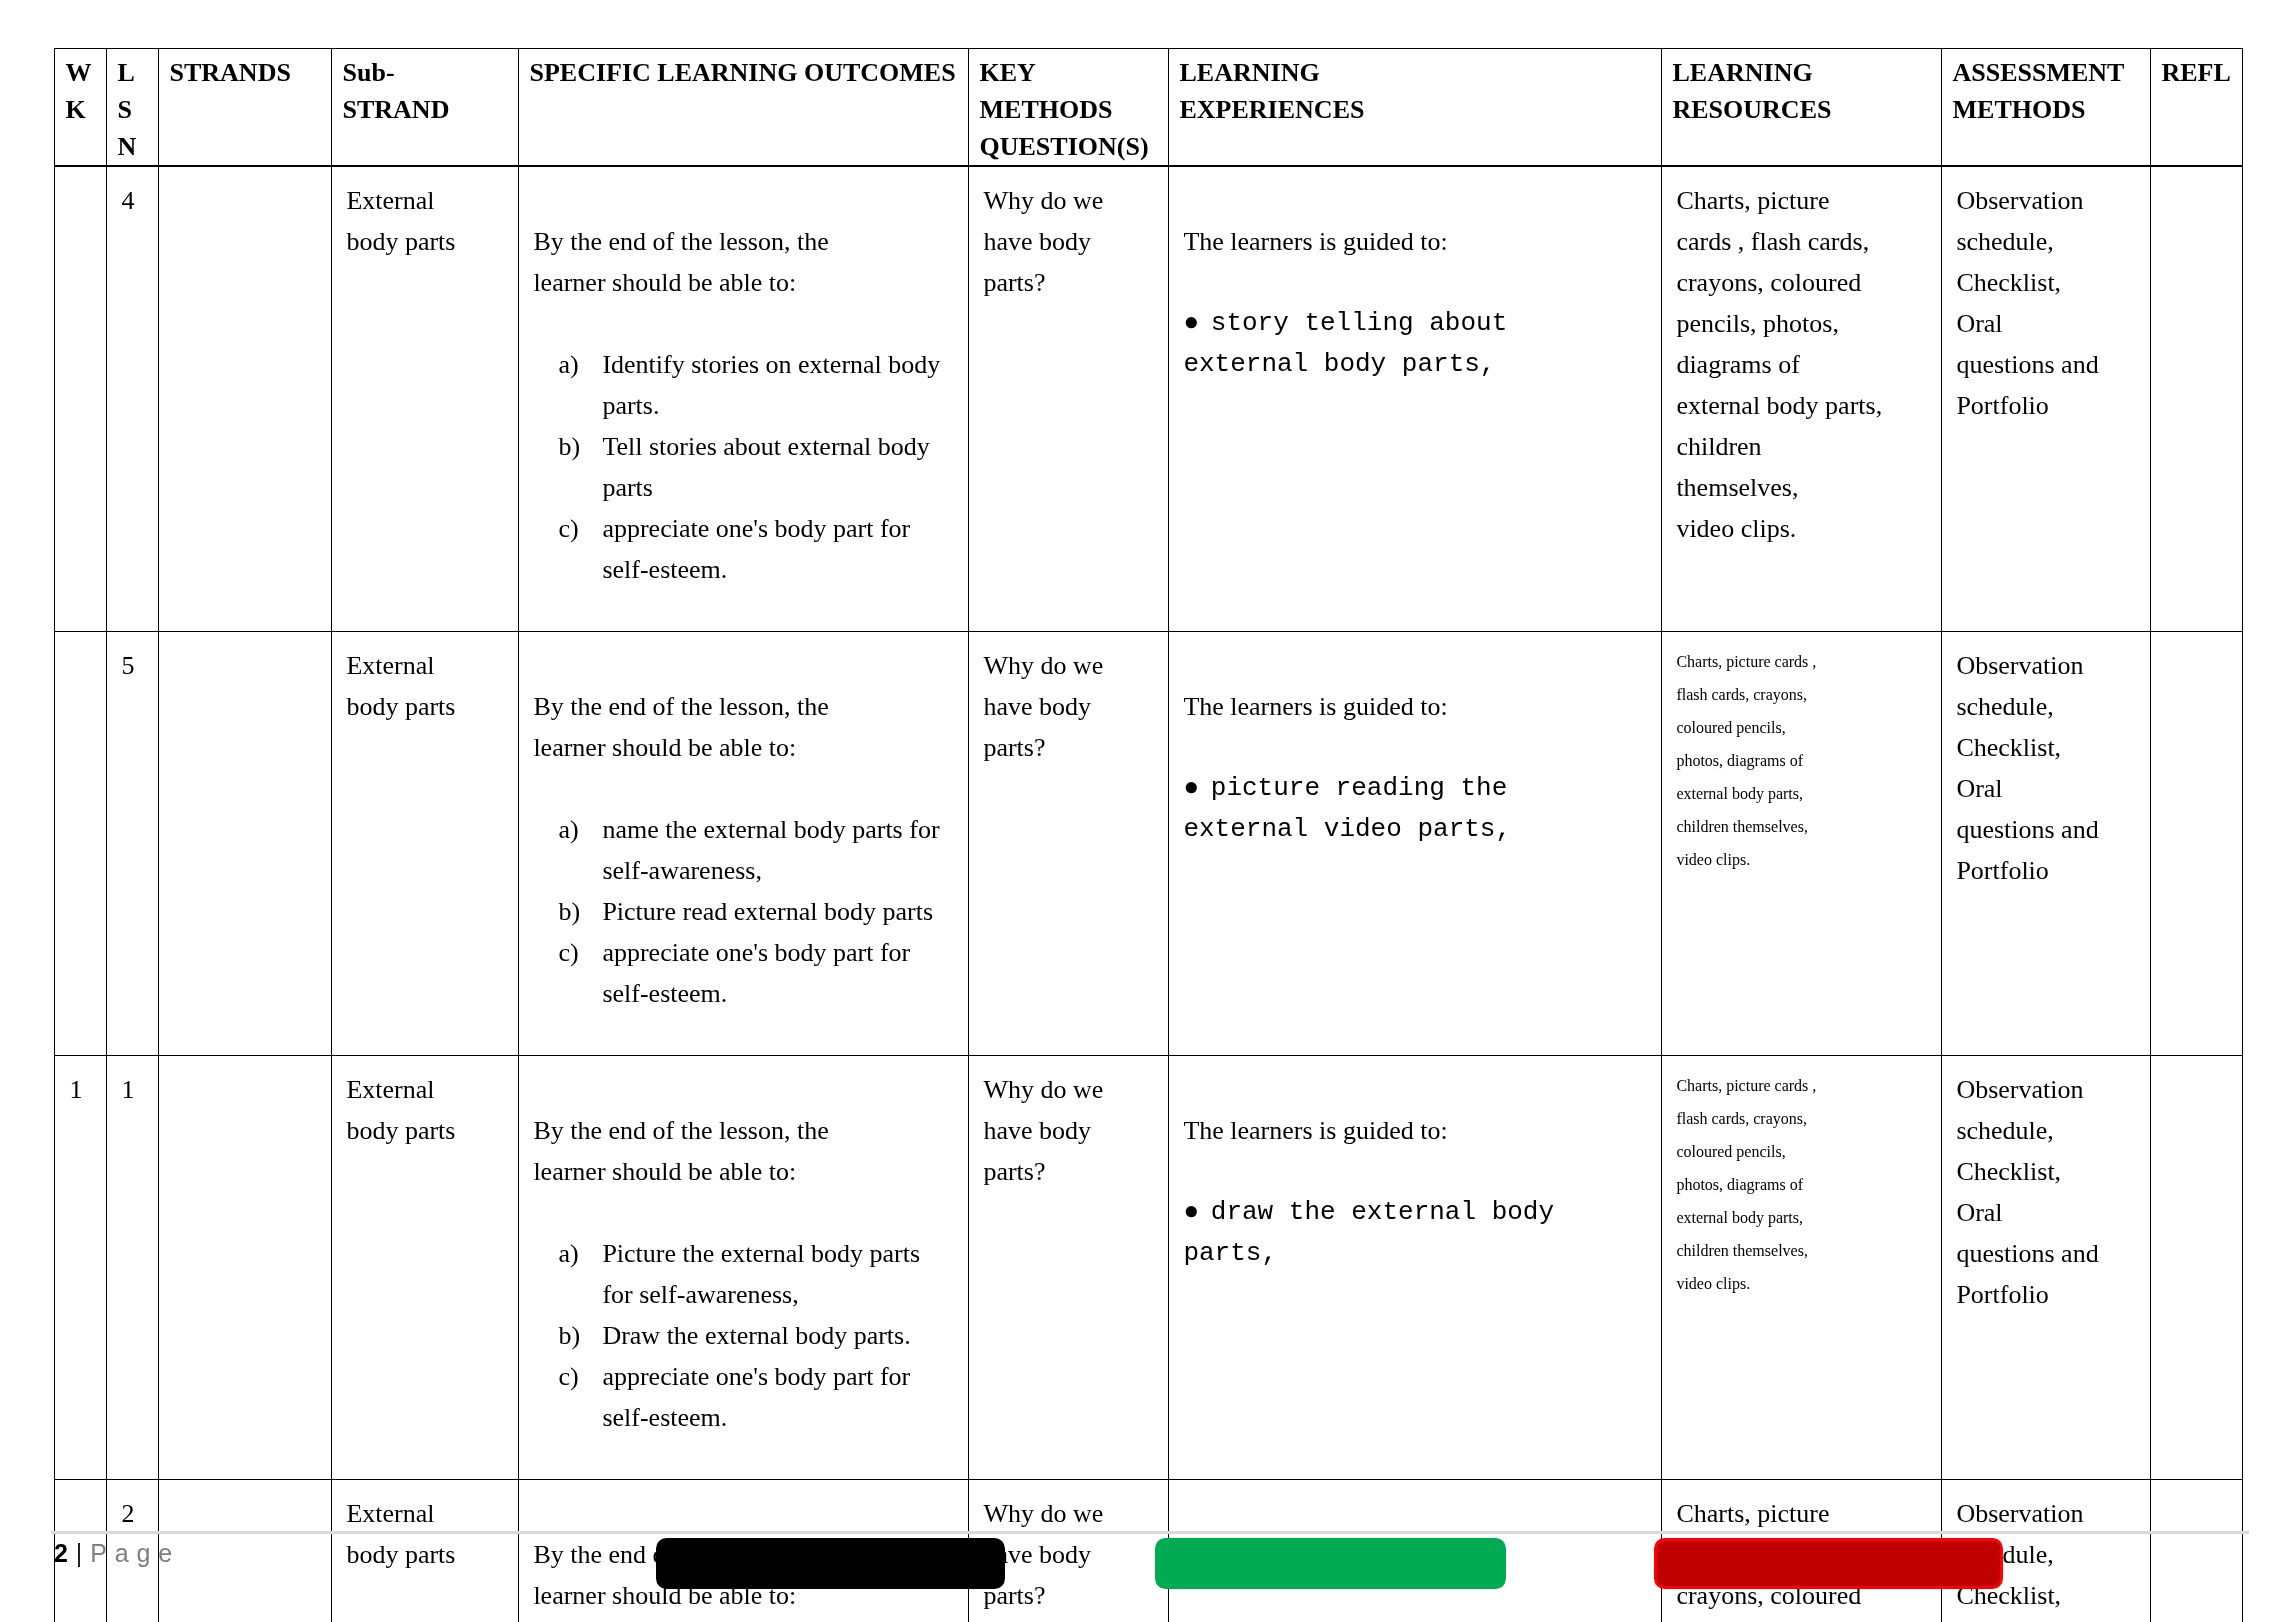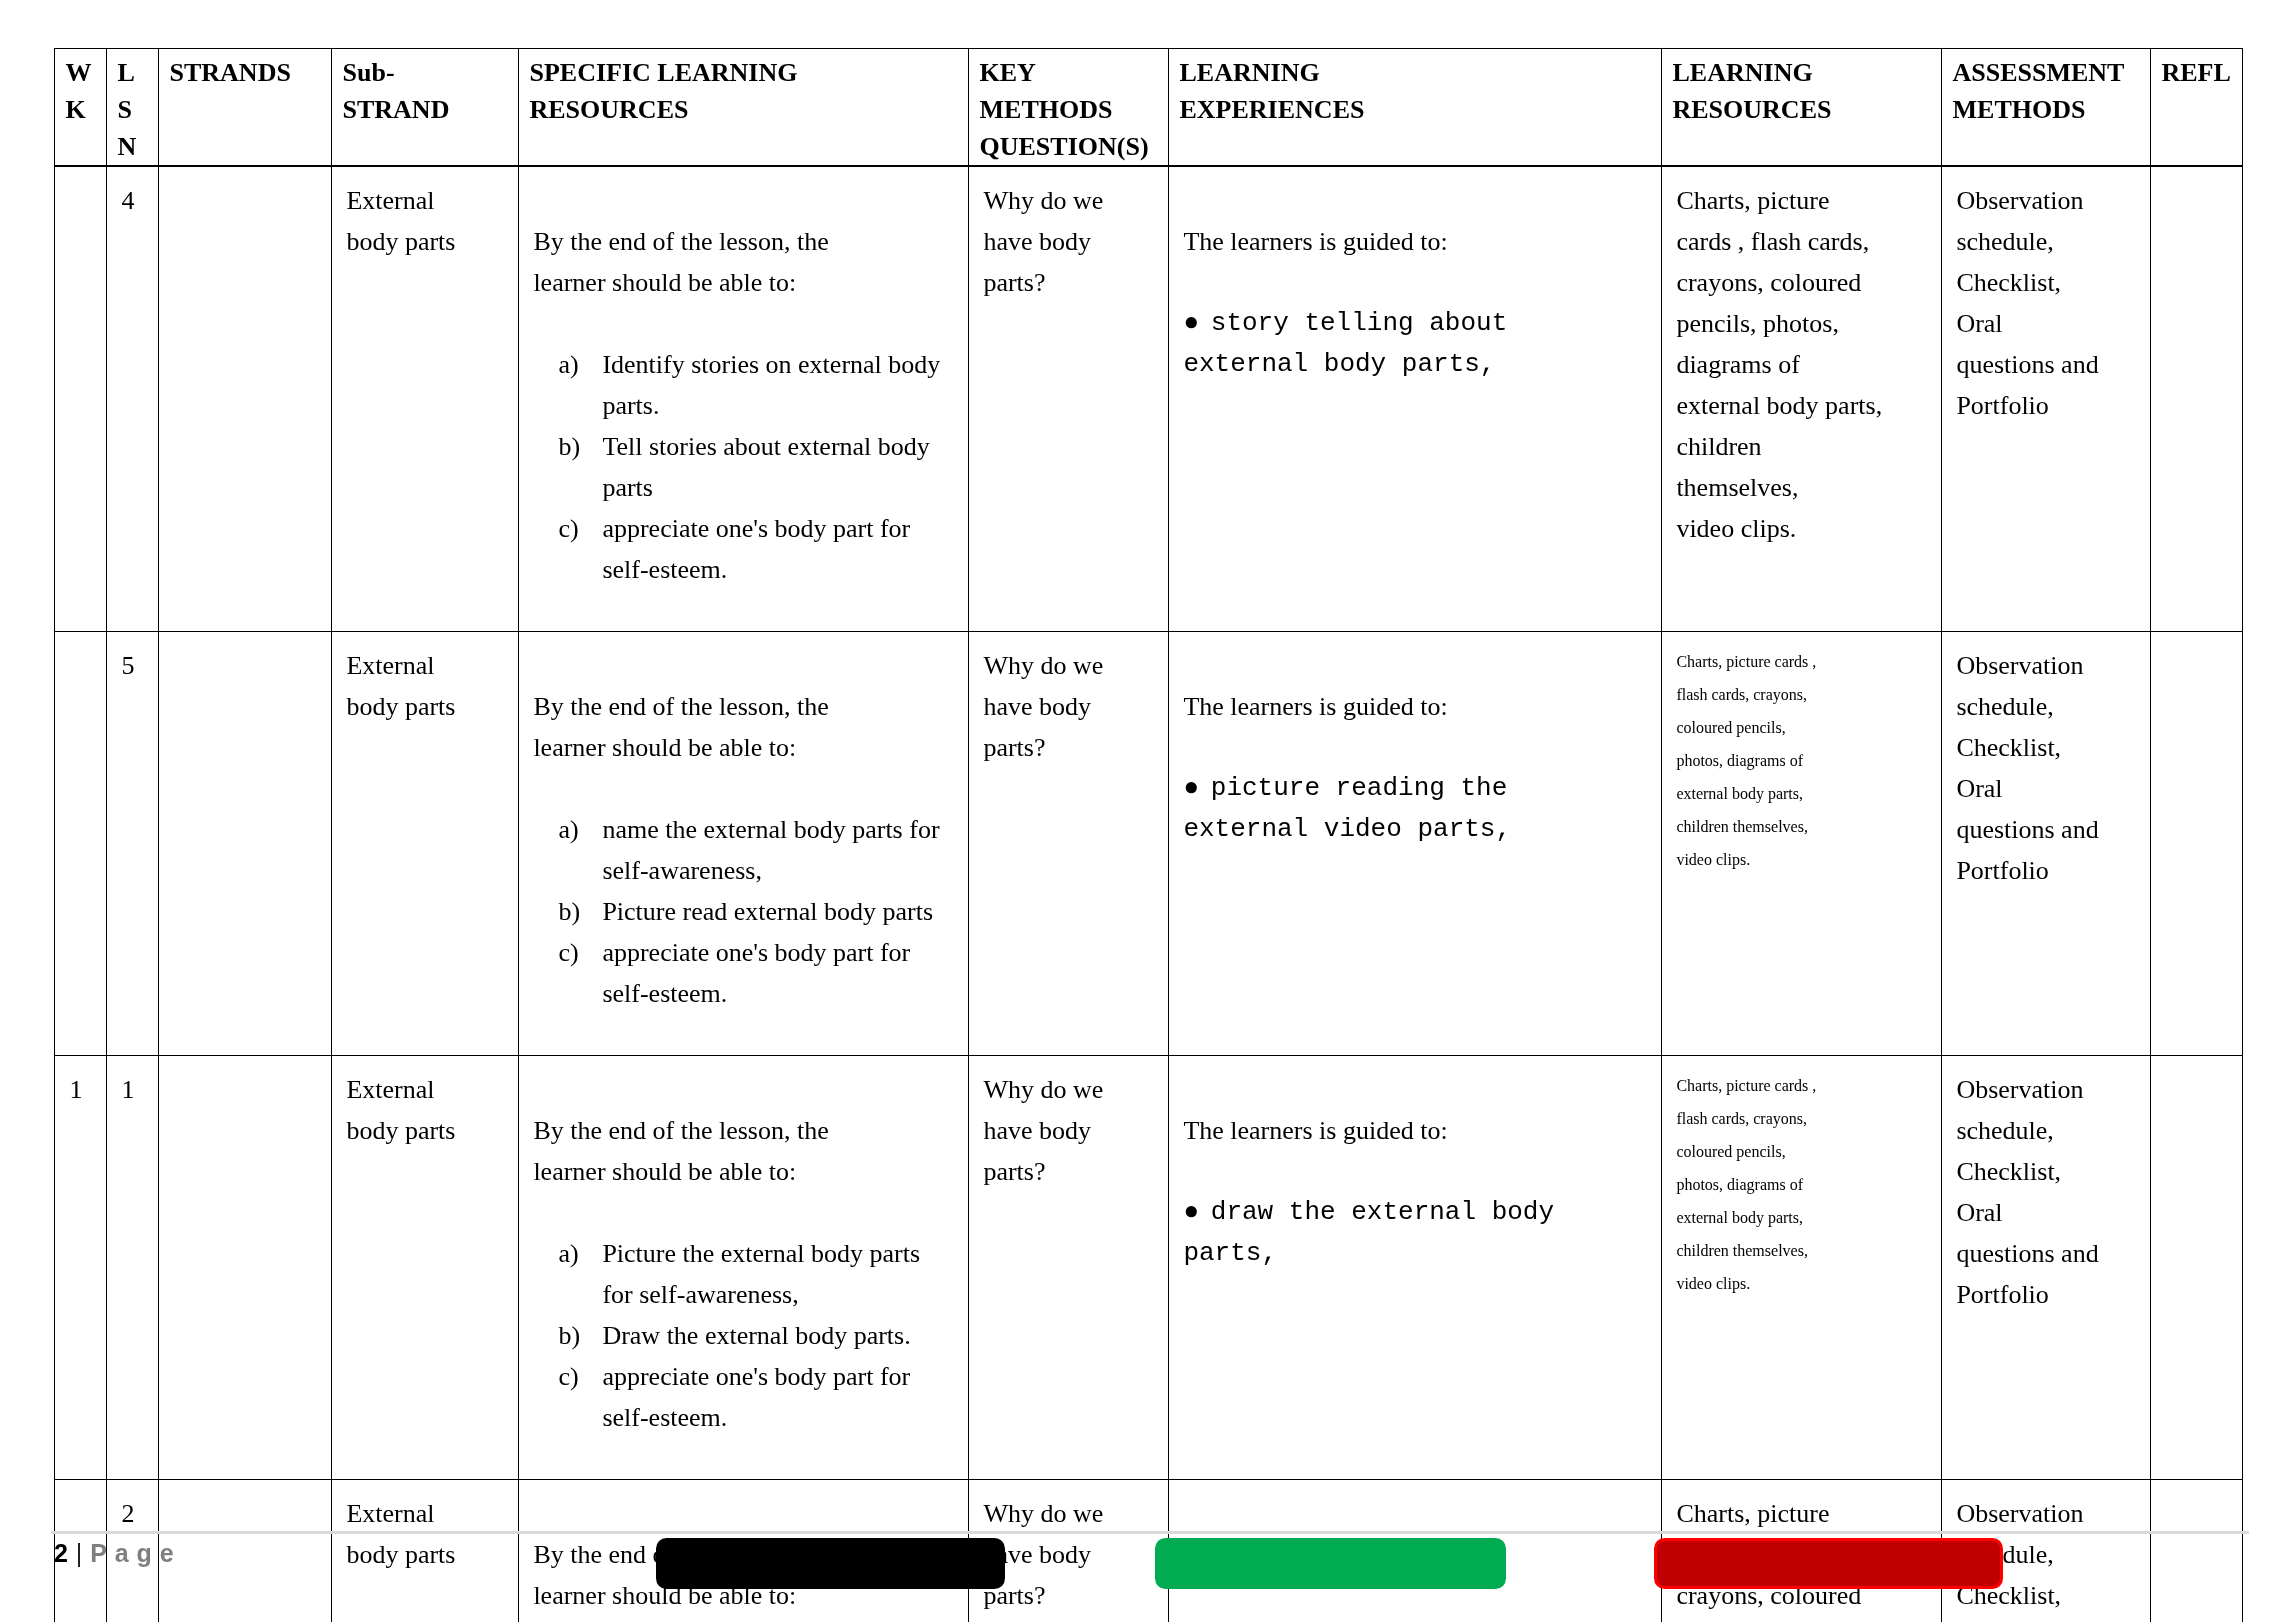--- a/index.html
+++ b/index.html
@@ -67,21 +67,21 @@
     background:#D9D9D9;
   }
   .footer-text {
     position:absolute; left:54px; top:1539px;
     font-family:"Liberation Sans", sans-serif;
     font-size:25px;
     white-space:nowrap;
   }
   .footer-text .num  { font-weight:bold; color:#000; }
   .footer-text .pipe { margin:0 7.9px; color:#222; }
-  .footer-text .pg   { color:#7F7F7F; letter-spacing:7.9px;font-weight:bold; }
+  .footer-text .pg   { color:#7F7F7F; letter-spacing:7.9px; }
 
   .bar {
     position:absolute; top:1538px; height:51px;
     border-radius:10.5px;
     box-sizing:border-box;
   }
   .bar-black { left:656px; width:349px; }
   .bar-green { left:1155px; width:351px; }
   .bar-red   { left:1654px; width:349px; }
 </style>
@@ -106,21 +106,21 @@
     <thead>
       <tr>
         <th>W
 K</th>
         <th>L
 S
 N</th>
         <th class="regular">STRANDS</th>
         <th>Sub-
 STRAND</th>
-        <th>SPECIFIC LEARNING RESOURCES</th>
+        <th>SPECIFIC LEARNING OUTCOMES</th>
         <th>KEY METHODS
 QUESTION(S)</th>
         <th>LEARNING
 EXPERIENCES</th>
         <th>LEARNING
 RESOURCES</th>
         <th>ASSESSMENT
 METHODS</th>
         <th>REFL</th>
       </tr>

